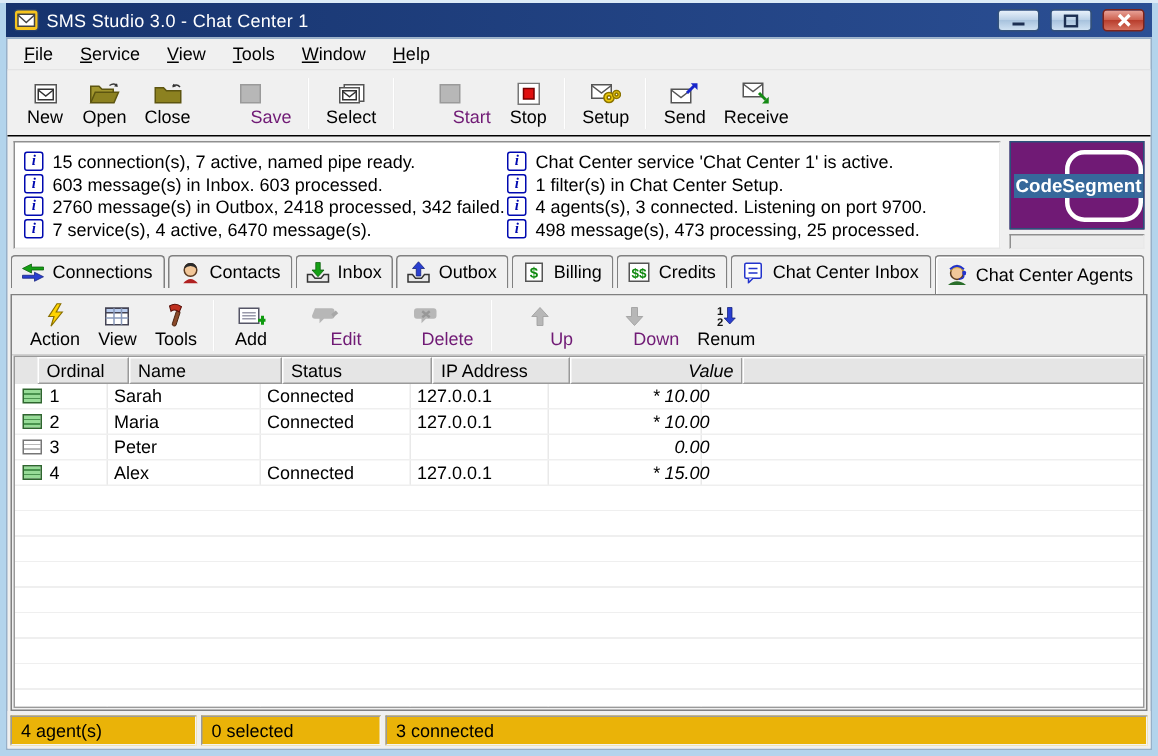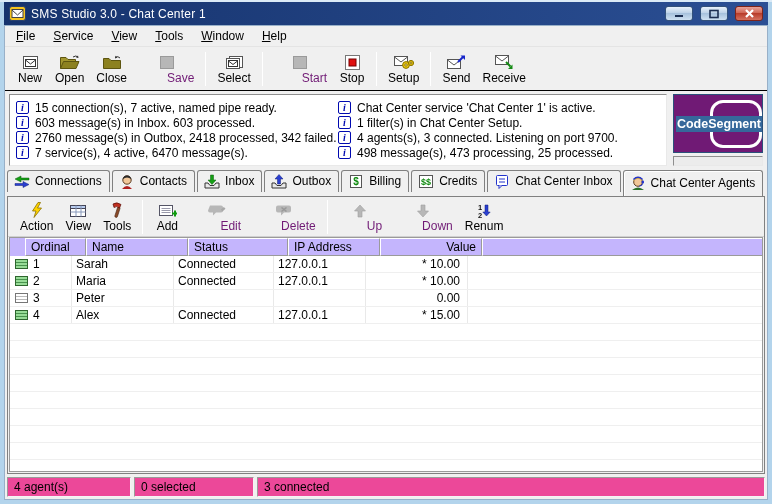--- a/index.html
+++ b/index.html
@@ -73,45 +73,45 @@
   .tab-ic { width:16px; height:15px; display:block; }
   
   .content-panel {
     flex:1; min-height:0; margin:0 2px; display:flex; flex-direction:column;
     border:1px solid #808080; background:#f0f0f0; position:relative; z-index:1;
   }
   .grid {
     flex:1; min-height:0; margin:0 1px 1px 1px; background:#fff;
     border:1px solid #9a9a9a; display:flex; flex-direction:column; overflow:hidden;
   }
-  .grid-header { flex:0 0 18px; display:flex; background:#c4b5fd;padding-left:15px; }
+  .grid-header { flex:0 0 18px; display:flex; background:#e5e5e5;padding-left:15px; }
   .gh-cell {
     border-top:1px solid #fff; border-left:1px solid #fff;
     border-right:1px solid #9a9a9a; border-bottom:1px solid #9a9a9a;
     padding:1px 5px; white-space:nowrap; overflow:hidden;
   }
   .gh-cell.filler { flex:1; border-right:none; }
   .c-ordinal { width:61px; } .c-name { width:102px; } .c-status { width:100px; }
-  .c-ip { width:92px; } .c-value { width:102px; }
+  .c-ip { width:92px; } .c-value { width:115px;font-style:italic; }
   .gh-cell.c-value { text-align:right; }
   .grid-body { flex:1; position:relative; min-height:0; }
   .vline { position:absolute; top:0; bottom:0; width:1px; background:#e9e9e9; z-index:0; }
   .grid-row { display:flex; height:17px; align-items:center; border-bottom:1px solid #efefef; position:relative; z-index:1; }
   .gr-cell { padding:0 5px; white-space:nowrap; overflow:hidden; }
   .gr-cell.c-ordinal { display:flex; align-items:center; gap:5px; }
   .gr-cell.c-value { text-align:right; padding-right:7px;padding-left:12px; }
   .grid-filler { position:absolute; left:0; right:0; bottom:0; top:68px;
     background:repeating-linear-gradient(to bottom, #fff 0 16px, #efefef 16px 17px); }
   .agent-icon { width:13px; height:10px; border:1px solid #2e662e;
     background:repeating-linear-gradient(to bottom, #97dc97 0 2px, #49934e 2px 3px); }
   .agent-icon[data-connected="false"] { border-color:#767676;
     background:repeating-linear-gradient(to bottom, #fff 0 2px, #b9b9b9 2px 3px); }
   
   .statusbar { flex:0 0 25px; display:flex; gap:3px; padding:3px 2px 2px 2px; background:#f0f0f0; }
-  .sb-panel { border:1px solid; border-color:#9a9a9a #f4f4f4 #f4f4f4 #9a9a9a; background:#ec4899; padding:1px 6px; line-height:16px; white-space:nowrap; overflow:hidden; }
+  .sb-panel { border:1px solid; border-color:#9a9a9a #f4f4f4 #f4f4f4 #9a9a9a; background:#eab308; padding:1px 6px; line-height:16px; white-space:nowrap; overflow:hidden; }
   .sb-1 { width:124px; } .sb-2 { width:120px; } .sb-3 { flex:1; }
   u { text-decoration:underline; }
 </style>
 </head>
 <body>
 
 <div class="window">
 
   <div class="titlebar">
     <svg class="app-icon16" viewBox="0 0 17 15">

